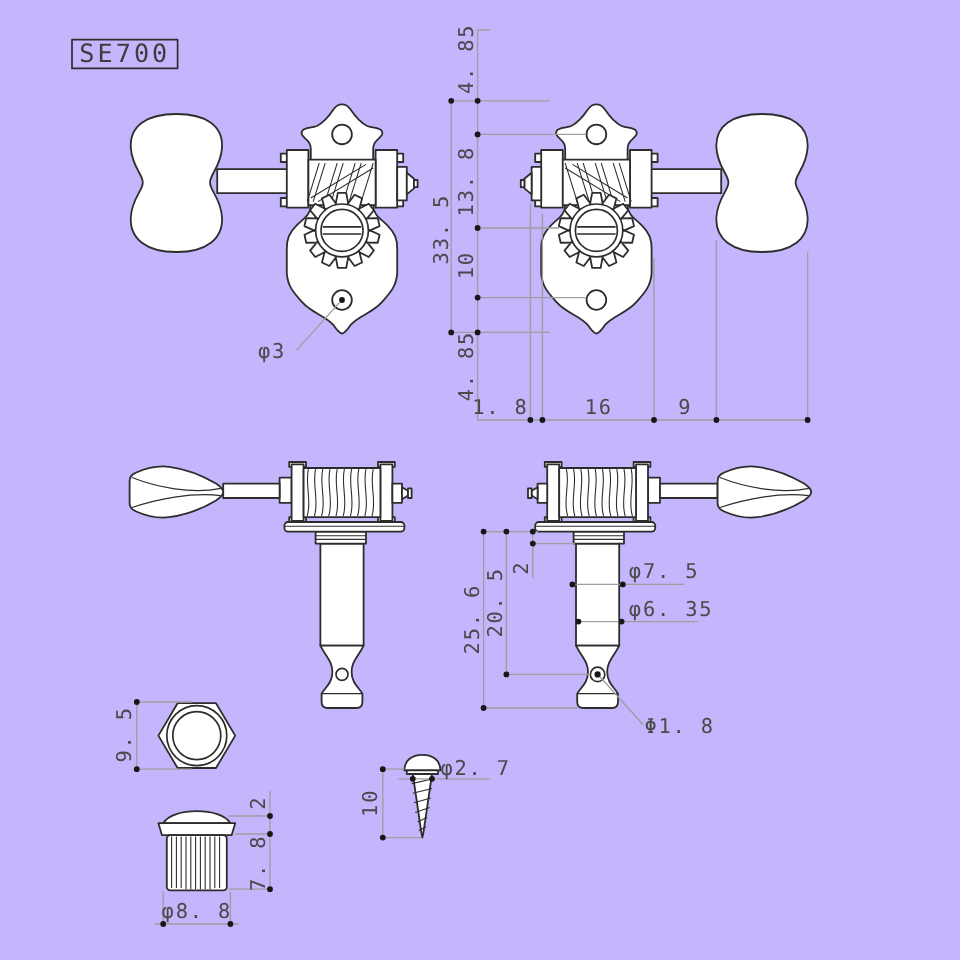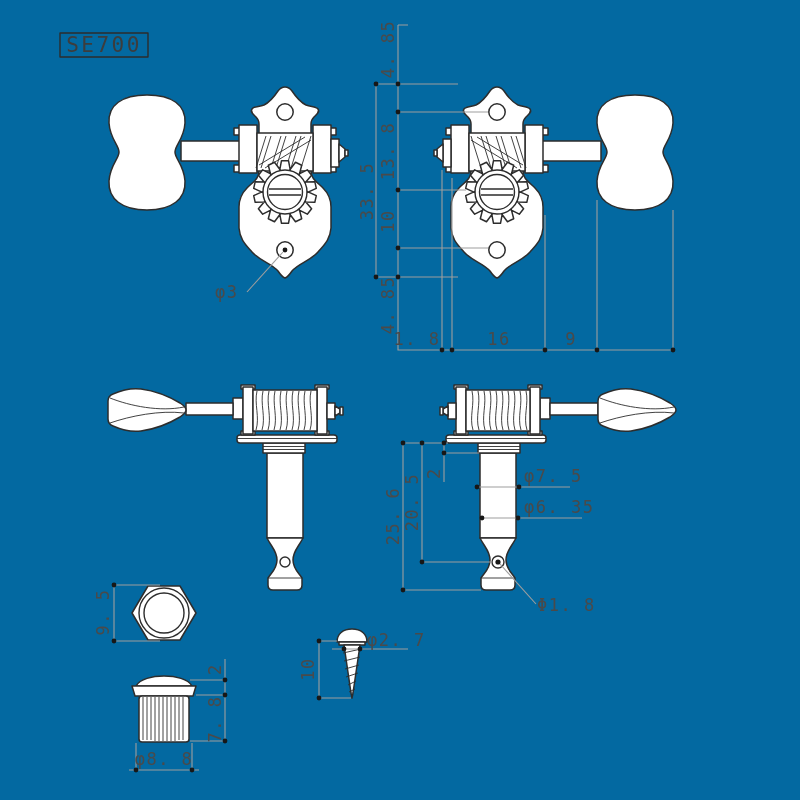--- a/index.html
+++ b/index.html
@@ -1,16 +1,16 @@
 <!DOCTYPE html>
 <html><head>
 <meta charset="utf-8">
 <style>
   html,body{margin:0;padding:0;background:#ffffff;}
-  .stage{width:800px;height:800px;position:relative;background:#0369a1;}
+  .stage{width:800px;height:800px;position:relative;background:#c4b5fd;}
   svg{display:block;}
   .ol{fill:#fff;stroke:#2d2d2d;stroke-width:1.5;stroke-linejoin:round;}
   .ln{fill:none;stroke:#2d2d2d;stroke-width:1.4;stroke-linejoin:round;}
   .hz{fill:none;stroke:#2d2d2d;stroke-width:0.9;}
   .dim{fill:none;stroke:#9e9e9e;stroke-width:1.1;}
   .dot{fill:#171717;stroke:none;}
   text{font-family:"DejaVu Sans Mono","Liberation Mono",monospace;fill:#4a4a4a;
        font-size:17px;letter-spacing:1.5px;}
   .big{font-size:21px;letter-spacing:2.5px;fill:#3d3d3d;}
 </style>

